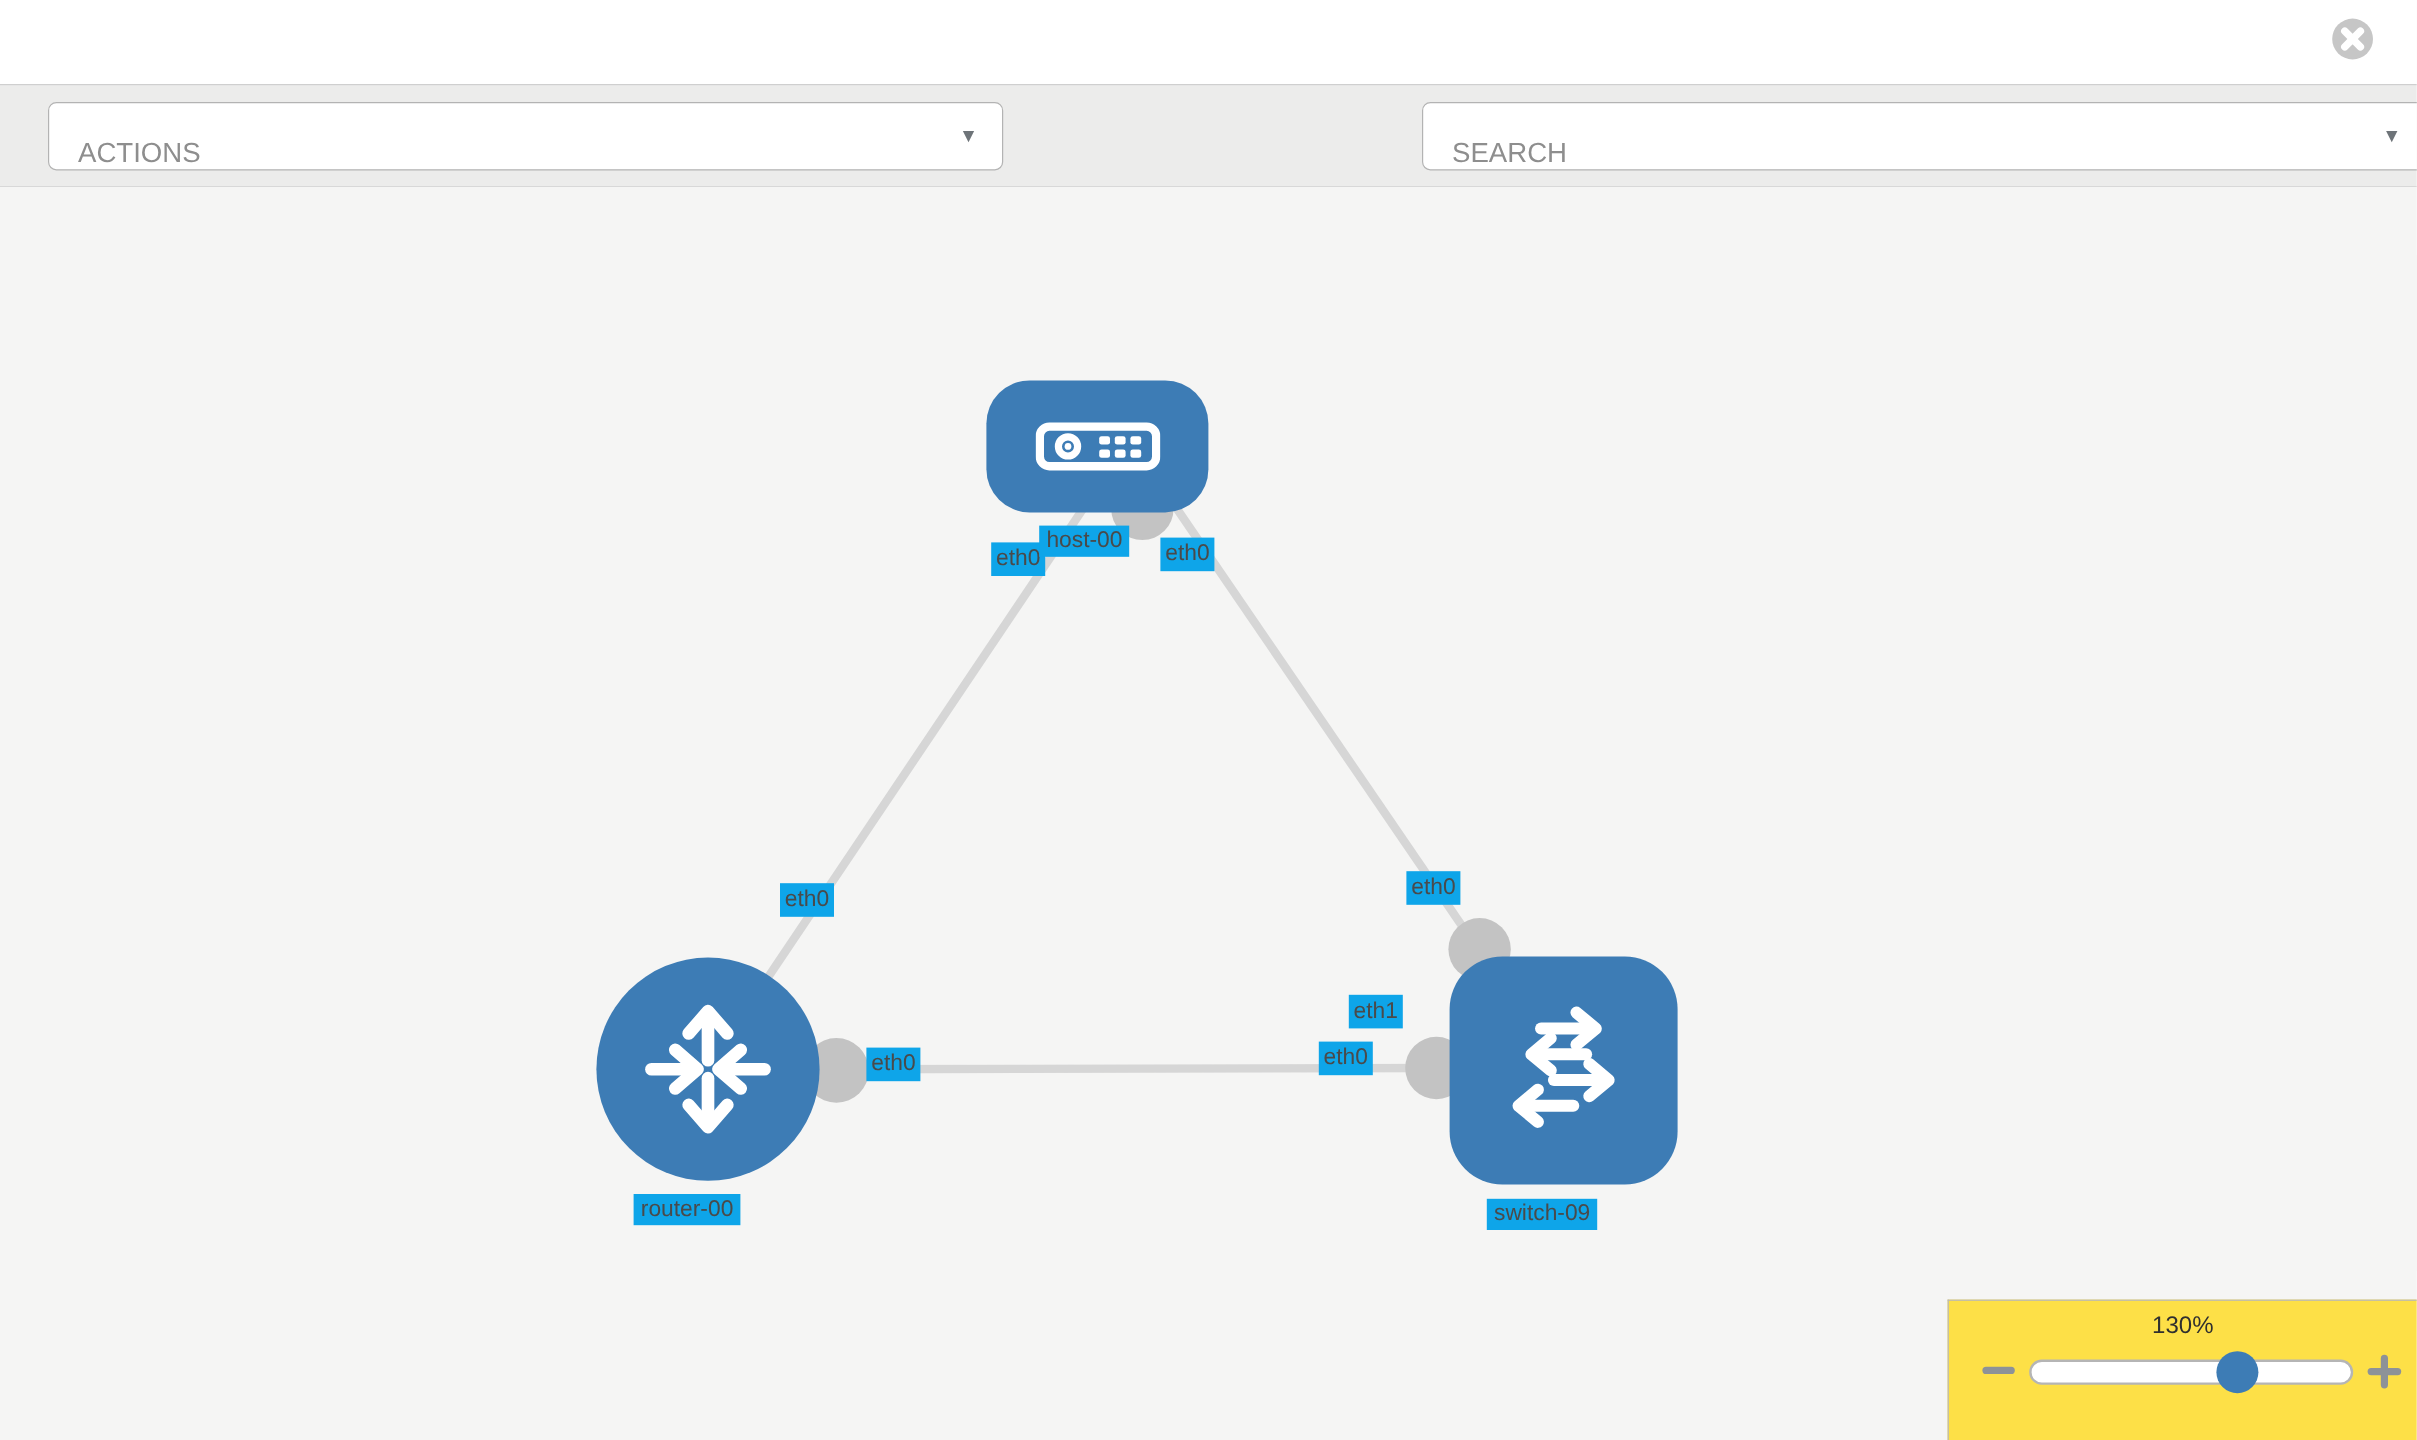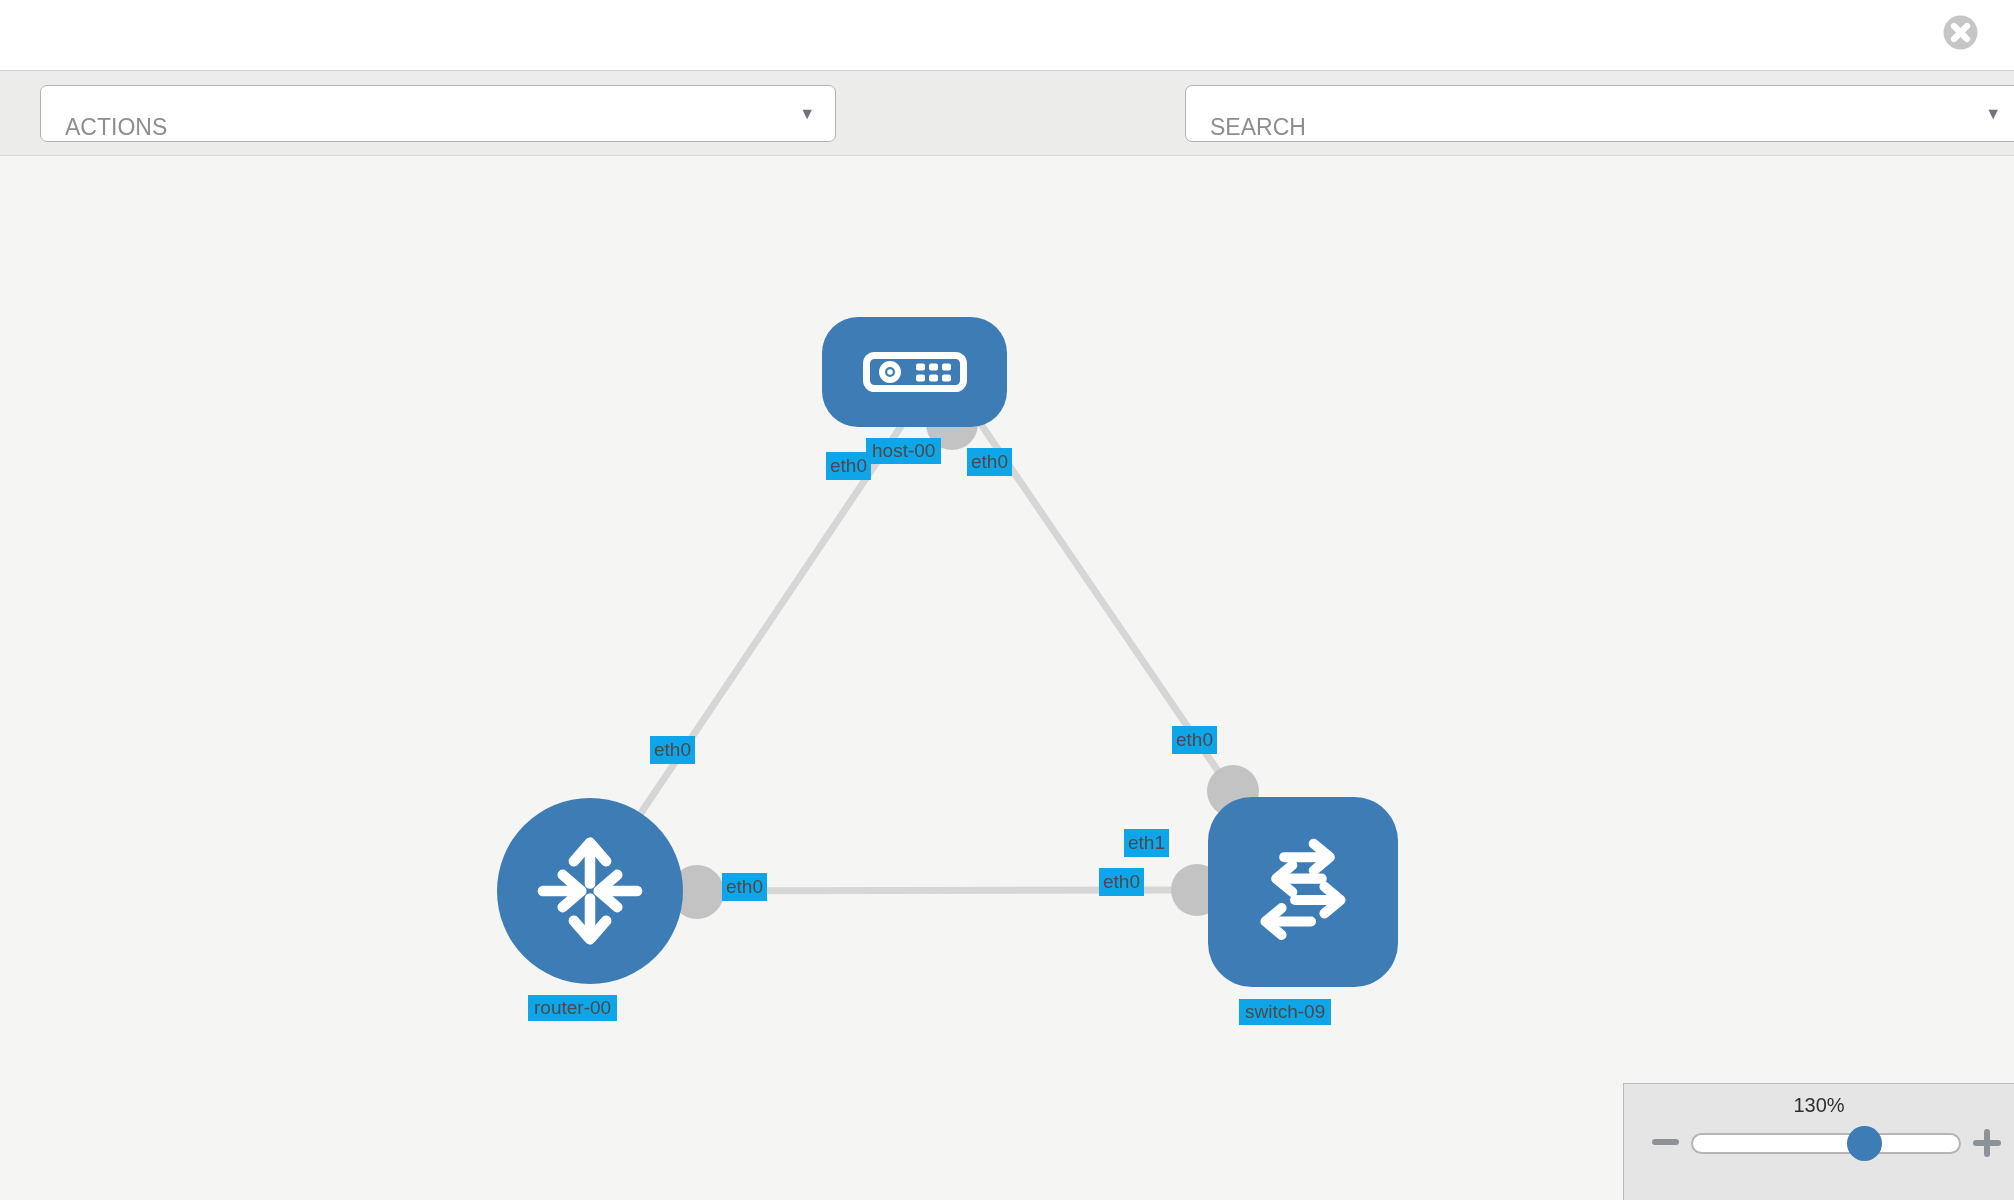--- a/index.html
+++ b/index.html
@@ -48,21 +48,21 @@
   .lbl-switch{left:1239px;top:999px}
   .if-host-left{left:826px;top:452px;z-index:3}
   .if-host-right{left:967px;top:448px}
   .if-router-top{left:650px;top:736px}
   .if-router-right{left:722px;top:873px}
   .if-switch-top{left:1172px;top:726px}
   .if-switch-left-a{left:1099px;top:868px}
   .if-switch-left-b{left:1124px;top:829px}
   
   .zoom-panel{position:absolute;left:1623px;top:1083px;width:391px;height:117px;z-index:5;
-    background:#e5e5e5;border-top:1px solid #b9b9b9;border-left:1px solid #b9b9b9}
+    background:#fde047;border-top:1px solid #b9b9b9;border-left:1px solid #b9b9b9}
   .zoom-level{position:absolute;left:0;top:10px;width:100%;text-align:center;
     font-size:20px;color:#2f2f2f}
   .zoom-minus{position:absolute;left:28px;top:55px;width:27px;height:6px;
     background:#8d9298;border-radius:3px;cursor:pointer}
   .zoom-plus{position:absolute;left:349px;top:45px;width:28px;height:28px;cursor:pointer}
   .zoom-plus::before{content:"";position:absolute;left:0;top:11px;width:28px;height:6px;
     background:#8d9298;border-radius:3px}
   .zoom-plus::after{content:"";position:absolute;left:11px;top:0;width:6px;height:28px;
     background:#8d9298;border-radius:3px}
   .zoom-track{position:absolute;left:67px;top:49px;width:270px;height:21px;background:#fff;

